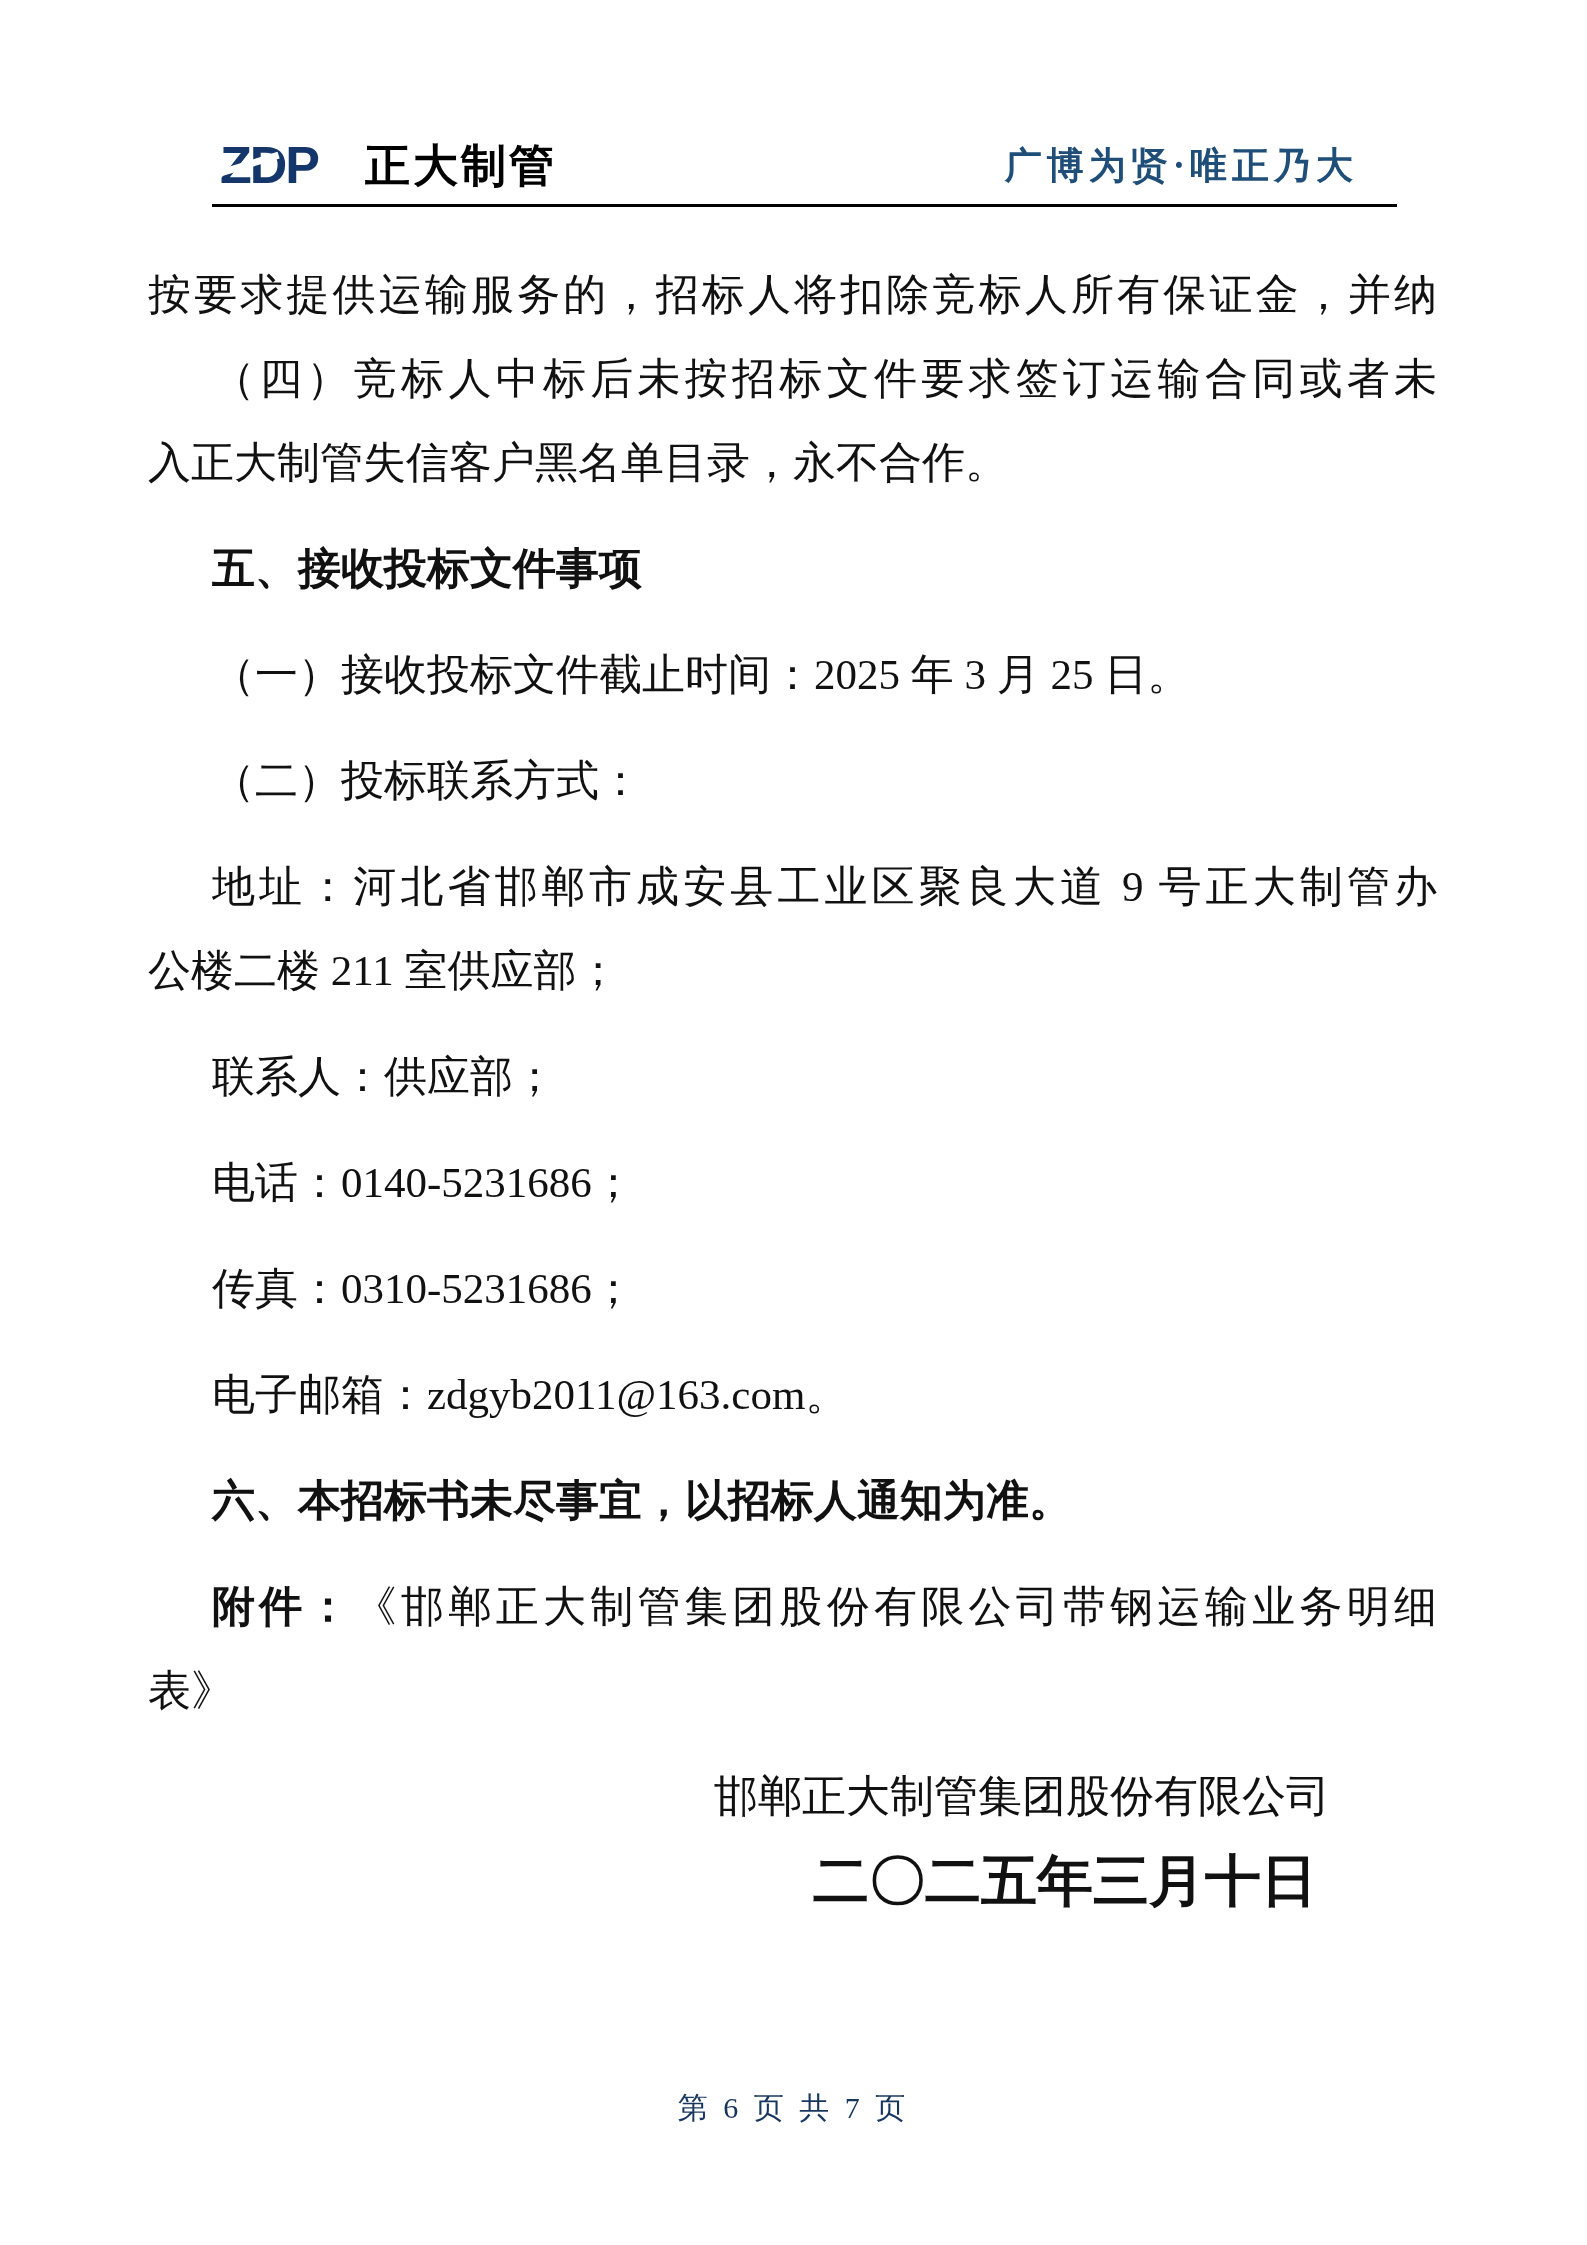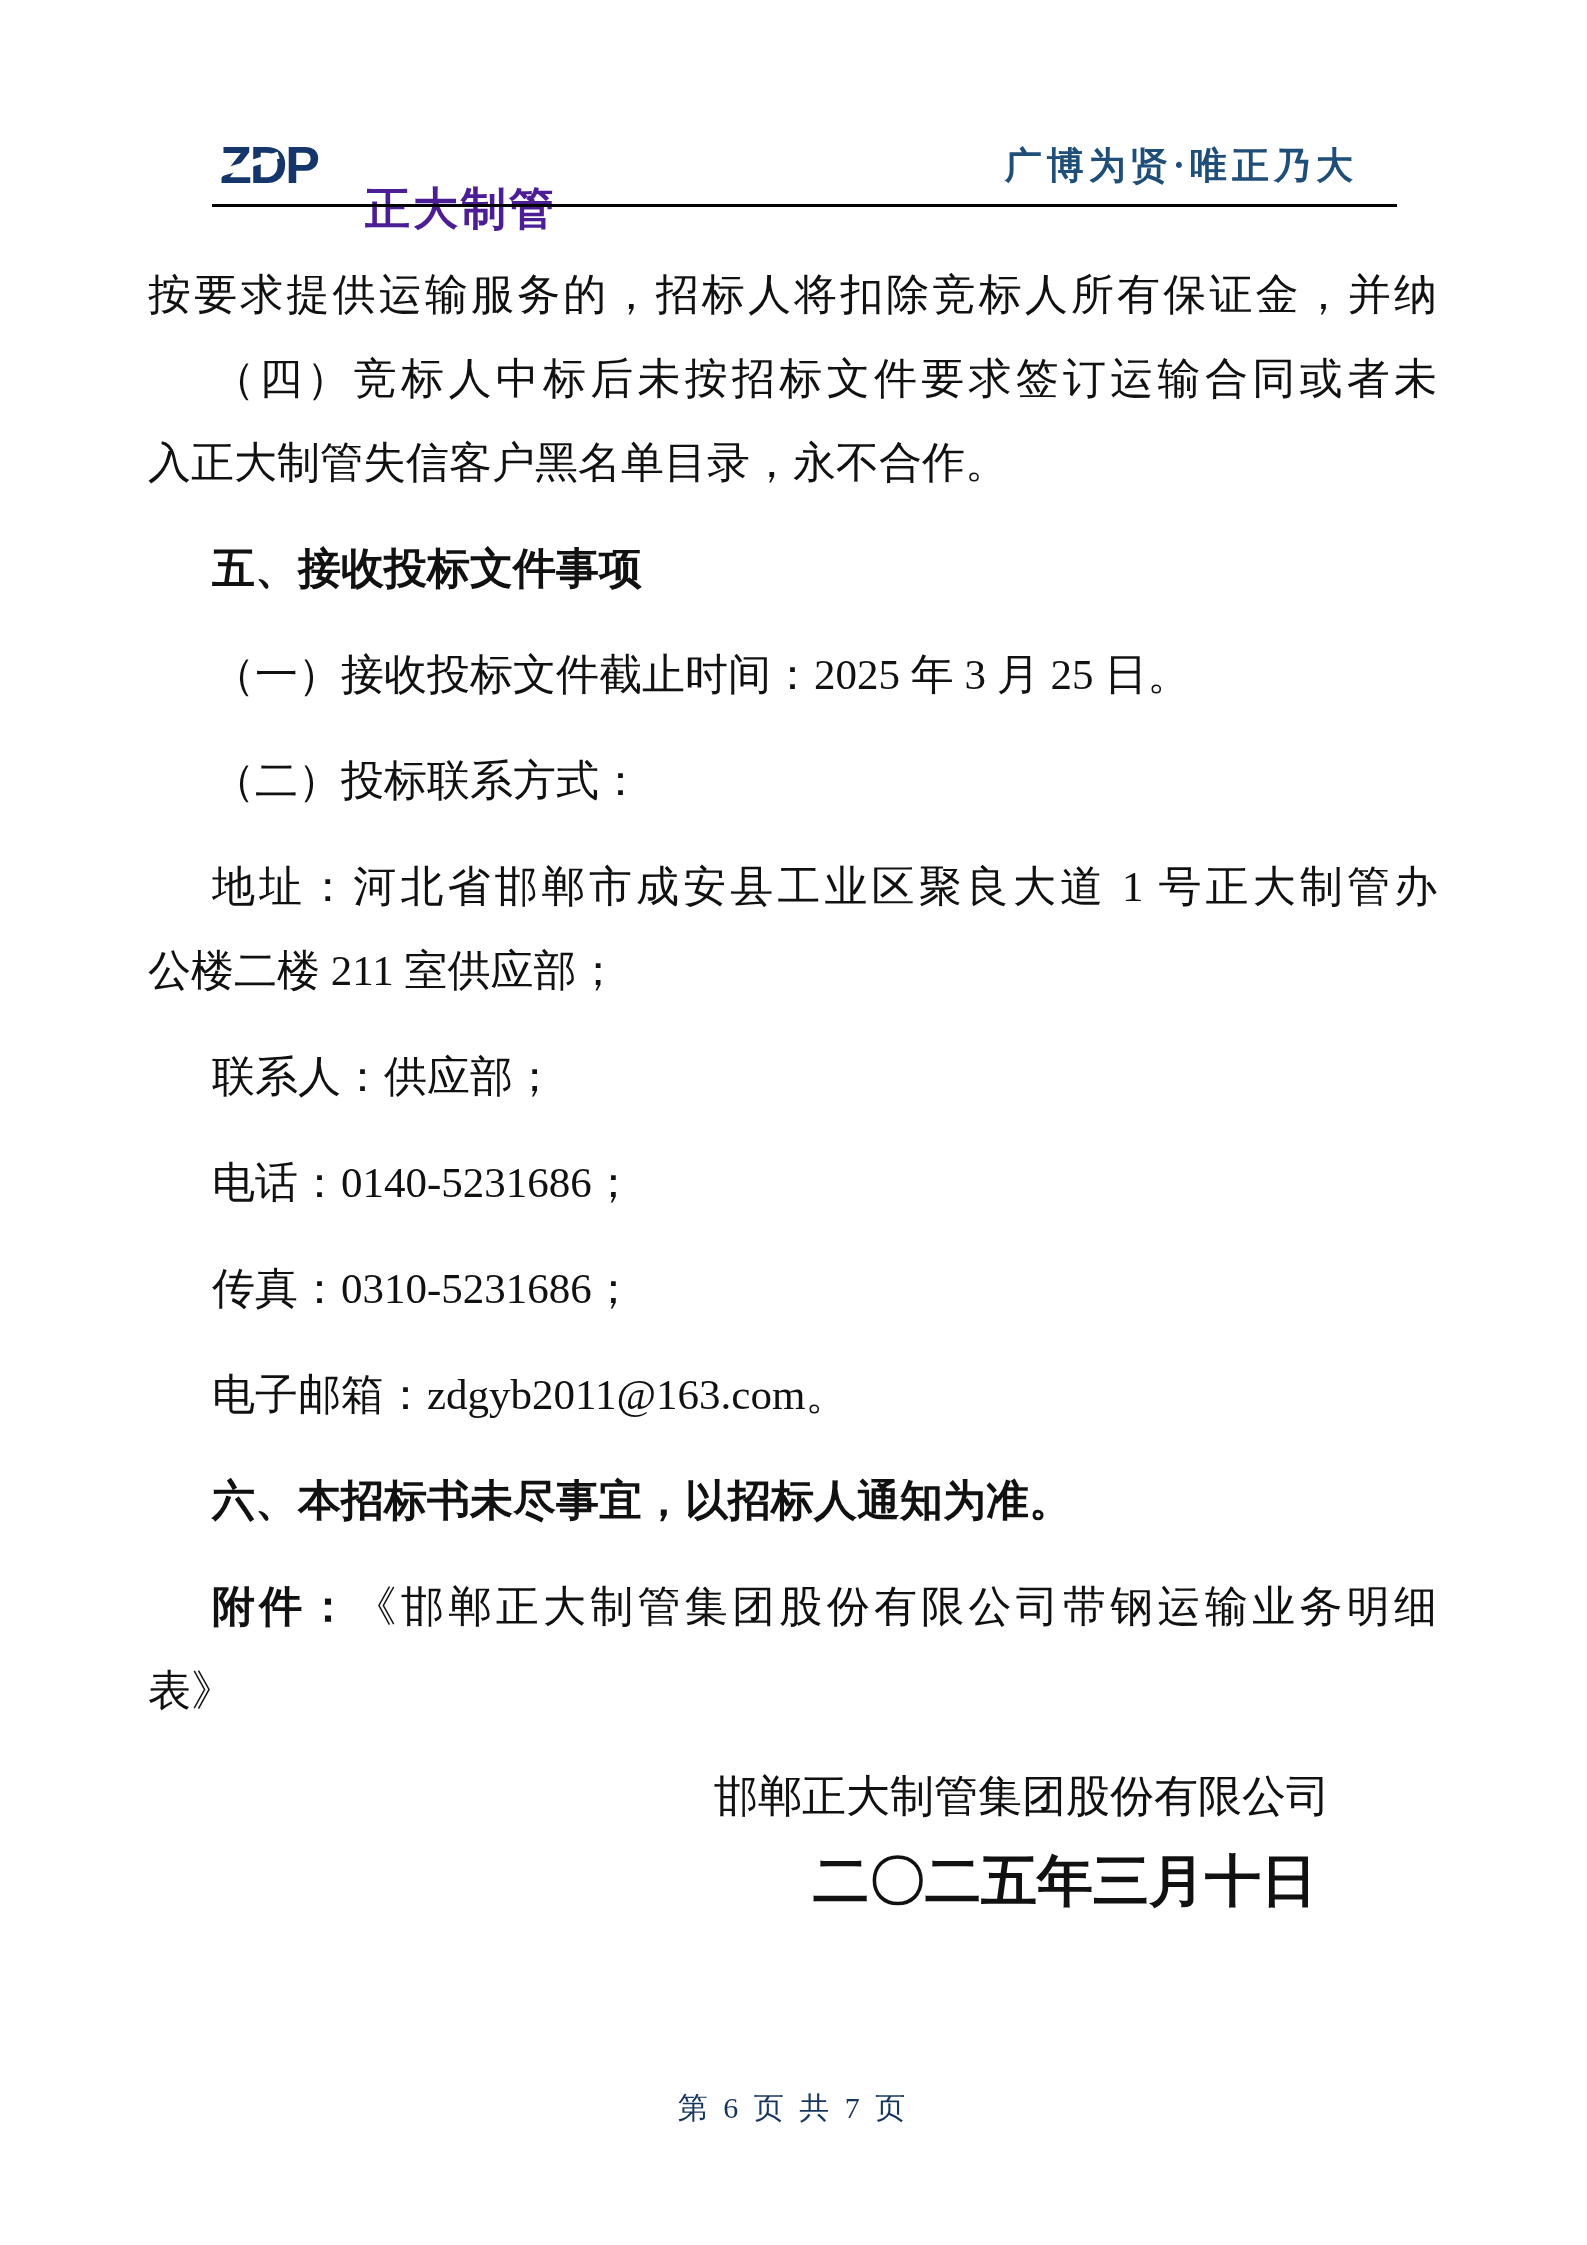--- a/index.html
+++ b/index.html
@@ -14,21 +14,21 @@
     font-family:"Liberation Sans", sans-serif; font-weight:900;
     font-size:52px; line-height:50px; letter-spacing:-2px; color:#14366b;
   }
   .logo-swoosh {
     position:absolute; left:-4px; top:21px; width:64px; height:7px;
     background:#ffffff; transform:rotate(-17deg);
   }
   .logo-company {
     position:absolute; left:365px; top:141px; height:50px;
     font-family:"Liberation Sans", sans-serif; font-weight:bold;
-    font-size:45px; line-height:50px; letter-spacing:3px; color:#4c1d95;margin-top:43px;
+    font-size:45px; line-height:50px; letter-spacing:3px; color:#000000;
   }
   .tagline {
     position:absolute; right:229px; top:146px;
     font-family:"Liberation Serif", serif; font-weight:bold;
     font-size:37px; line-height:40px; letter-spacing:5px; color:#1f4e79;margin-left:35px;
   }
   .rule {
     position:absolute; left:212px; top:204px; width:1185px; height:3px;
     background:#000000;
   }
@@ -90,21 +90,21 @@
 
     <div class="para">
       <div class="line ind">（一）接收投标文件截止时间：2025 年 3 月 25 日。</div>
     </div>
 
     <div class="para">
       <div class="line ind">（二）投标联系方式：</div>
     </div>
 
     <div class="para">
-      <div class="line ind j">地址：河北省邯郸市成安县工业区聚良大道 1 号正大制管办</div>
+      <div class="line ind j">地址：河北省邯郸市成安县工业区聚良大道 9 号正大制管办</div>
       <div class="line">公楼二楼 211 室供应部；</div>
     </div>
 
     <div class="para">
       <div class="line ind">联系人：供应部；</div>
     </div>
 
     <div class="para">
       <div class="line ind">电话：0140-5231686；</div>
     </div>

